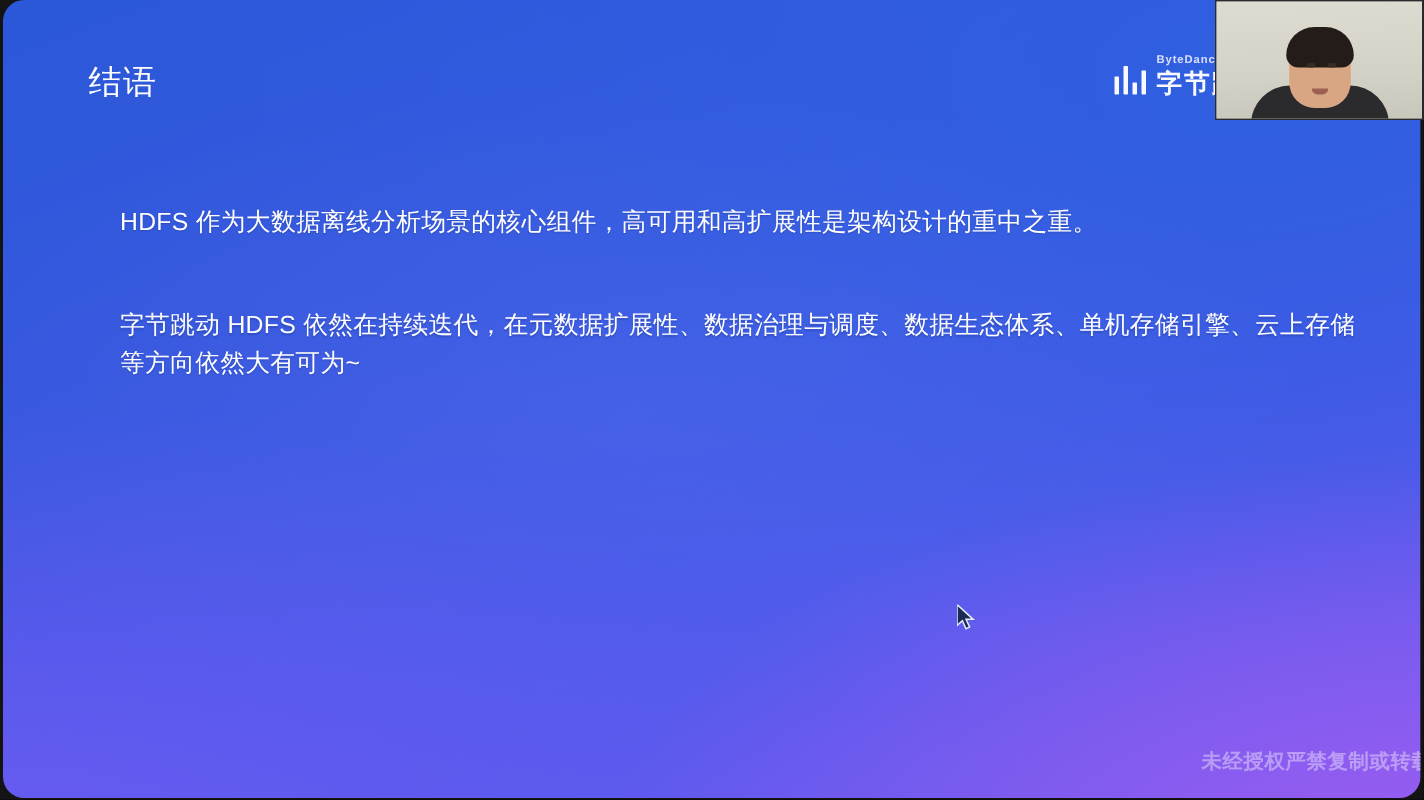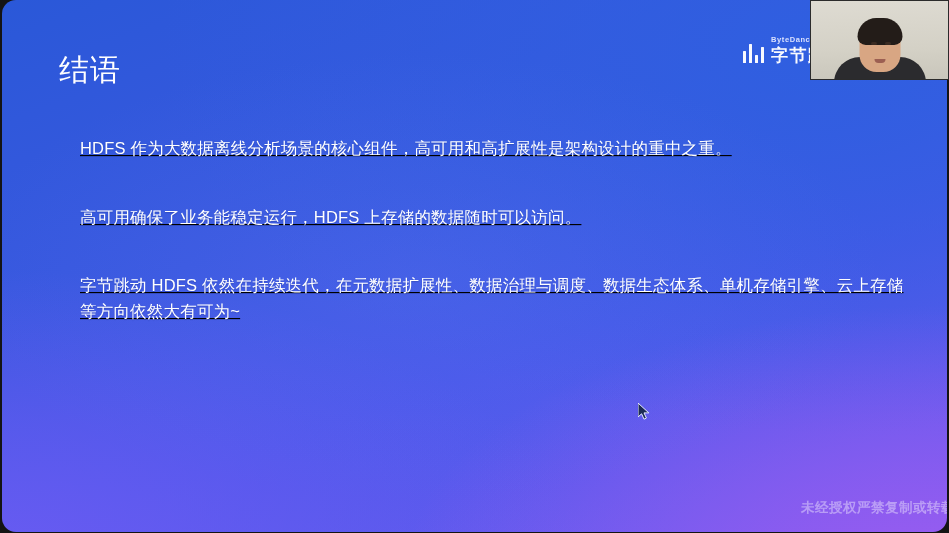--- a/index.html
+++ b/index.html
@@ -44,22 +44,22 @@
     position: absolute;
     inset: 0;
     background: radial-gradient(70% 60% at 44% 52%, rgba(90,120,240,0.25) 0%, rgba(90,120,240,0) 70%);
     pointer-events: none;
   }
 
   
   #slide-title {
     position: absolute;
     left: 57px;
-    top: 52px;
-    font-size: 30px;
+    top: 42px;
+    font-size: 22px;
     line-height: 1.2;
     color: #ffffff;
     letter-spacing: 1px;
     font-weight: 400;
     z-index: 4;
   }
 
   
   #brand-logo {
     position: absolute;
@@ -109,21 +109,20 @@
     white-space: nowrap;
   }
 
   
   #slide-body {
     position: absolute;
     left: 78px;
     top: 136px;
     width: 840px;
     z-index: 3;
-    text-decoration: underline;
   }
   .para {
     color: #ffffff;
     font-size: 16.5px;
     line-height: 1.55;
     letter-spacing: 0.2px;
     margin: 0 0 43px 0;
     text-shadow: 0 1px 1px rgba(20,30,90,0.25);
   }
   .para:last-child { margin-bottom: 17px; }
@@ -261,21 +260,20 @@
           <i></i>
       </div>
       <div id="brand-text">
         <span id="brand-en">ByteDance</span>
         <span id="brand-cn">字节跳动</span>
       </div>
     </div>
 
     <div id="slide-body">
       <p class="para">HDFS 作为大数据离线分析场景的核心组件，高可用和高扩展性是架构设计的重中之重。</p>
-      <p class="para">高可用确保了业务能稳定运行，HDFS 上存储的数据随时可以访问。</p>
       <p class="para">字节跳动 HDFS 依然在持续迭代，在元数据扩展性、数据治理与调度、数据生态体系、单机存储引擎、云上存储等方向依然大有可为~</p>
     </div>
 
 
     <div class="watermark" id="watermark-primary">未经授权严禁复制或转载</div>
 
   </div>
 
   <div id="webcam">
     <div id="webcam-scene">

